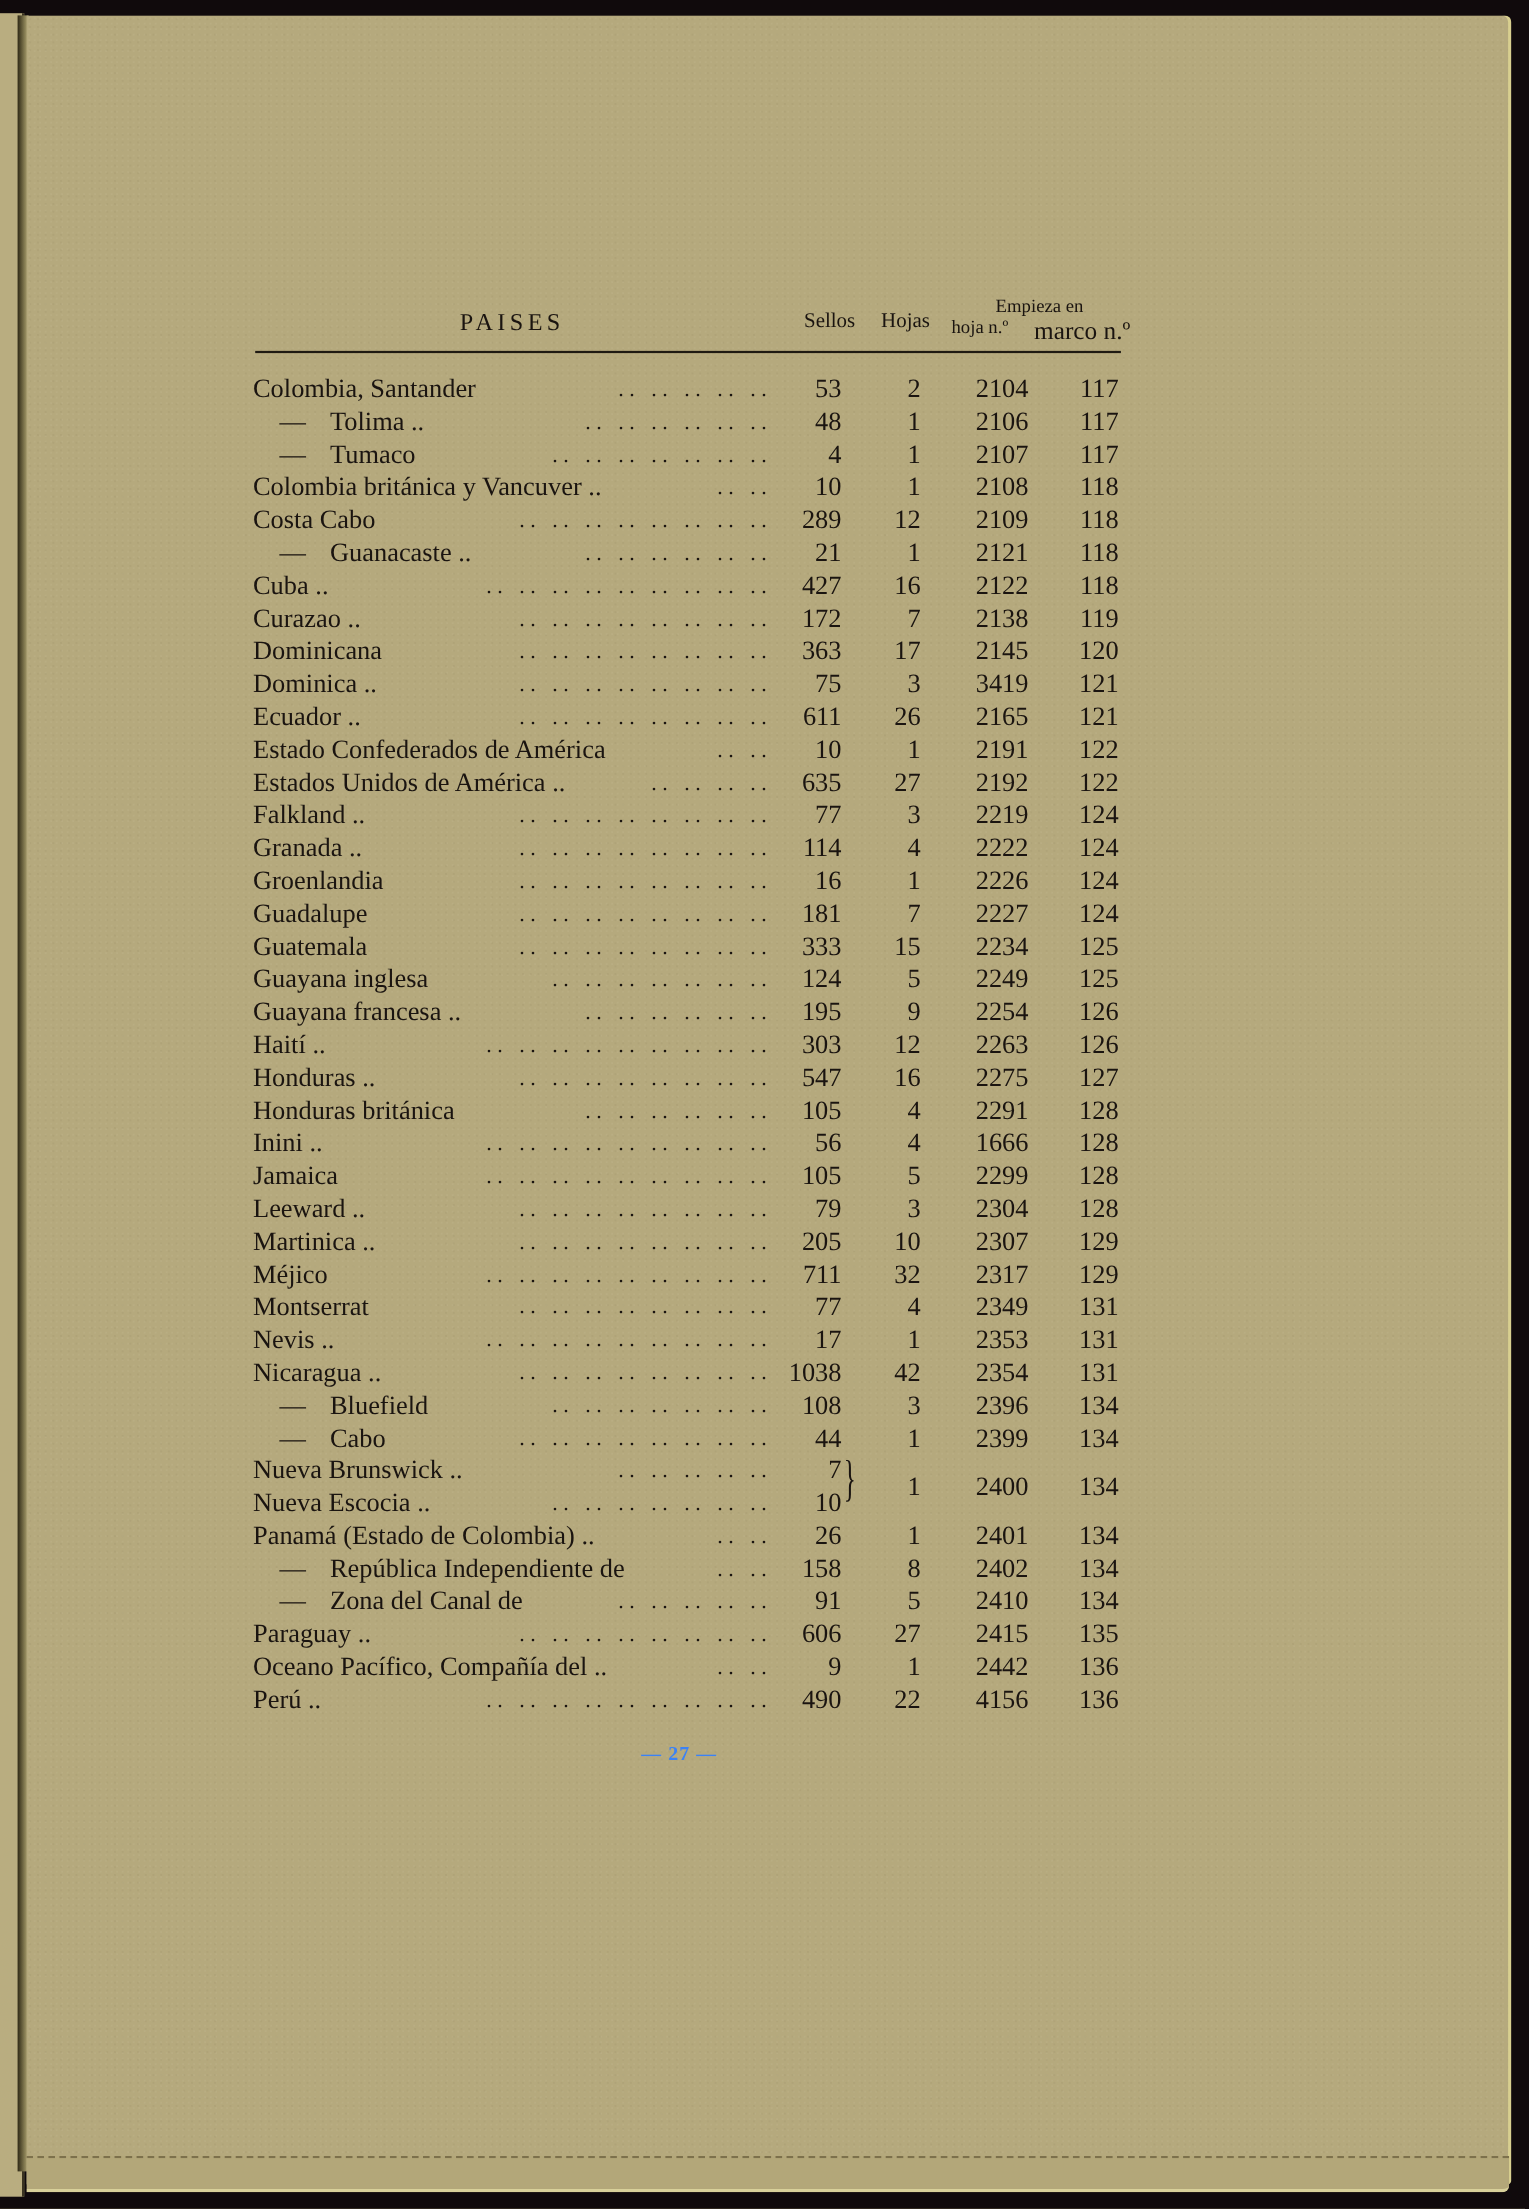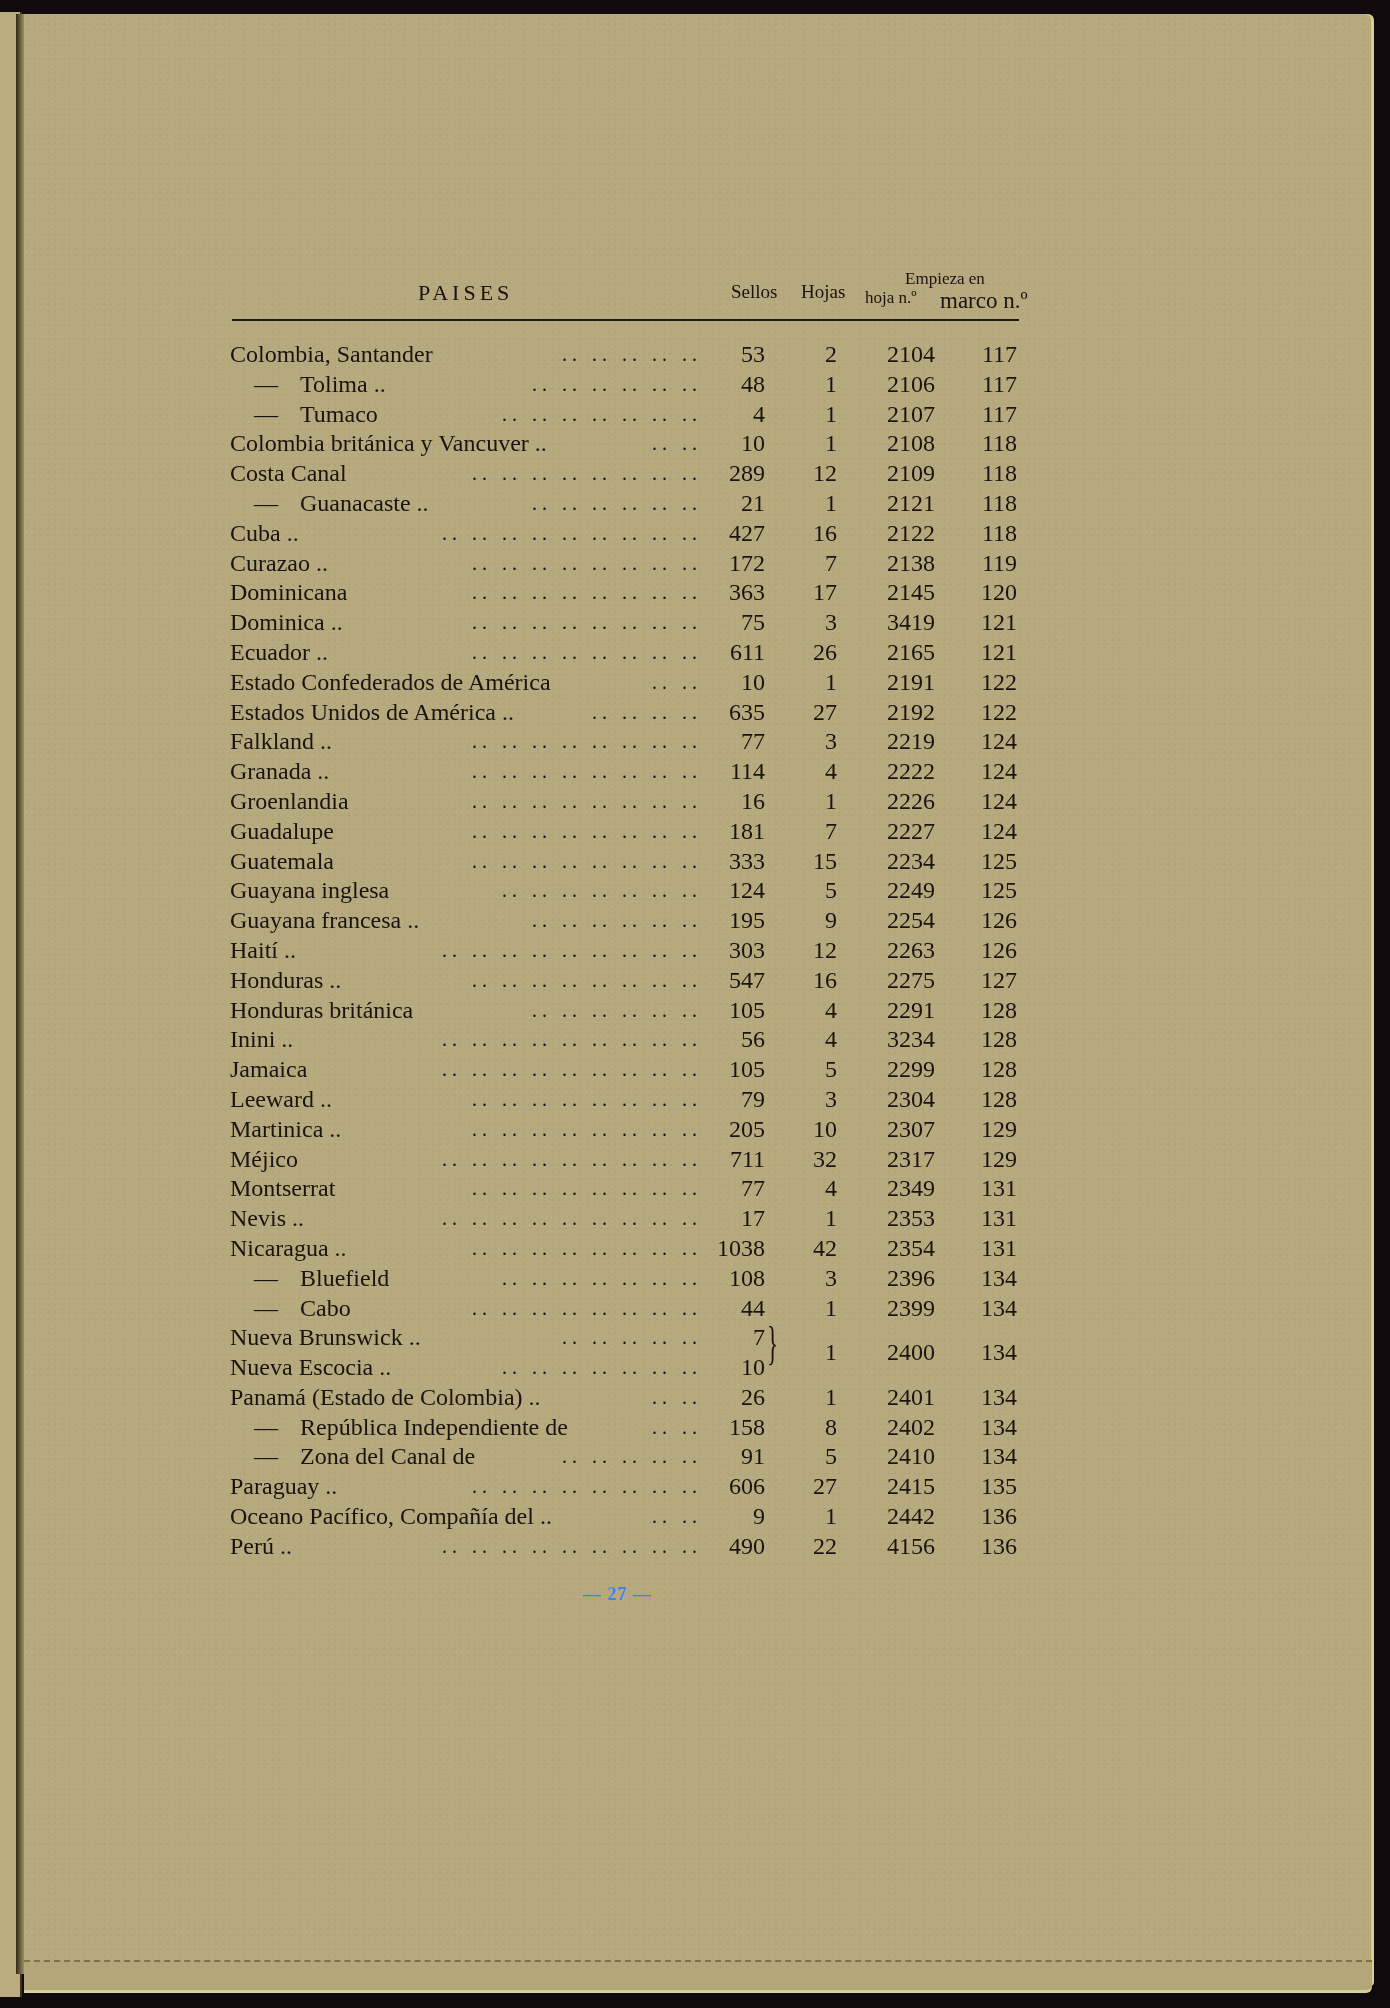--- a/index.html
+++ b/index.html
@@ -117,21 +117,21 @@
     </div>
     <div class="row">
       <span class="name">Colombia británica y Vancuver ..</span>
       <span class="dots">.. ..</span>
       <span class="num sellos">10</span>
       <span class="num hojas">1</span>
       <span class="num hoja">2108</span>
       <span class="num marco">118</span>
     </div>
     <div class="row">
-      <span class="name">Costa Canal</span>
+      <span class="name">Costa Cabo</span>
       <span class="dots">.. .. .. .. .. .. .. ..</span>
       <span class="num sellos">289</span>
       <span class="num hojas">12</span>
       <span class="num hoja">2109</span>
       <span class="num marco">118</span>
     </div>
     <div class="row sub">
       <span class="dash">—</span>
       <span class="name">Guanacaste ..</span>
       <span class="dots">.. .. .. .. .. ..</span>
@@ -274,21 +274,21 @@
       <span class="num sellos">105</span>
       <span class="num hojas">4</span>
       <span class="num hoja">2291</span>
       <span class="num marco">128</span>
     </div>
     <div class="row">
       <span class="name">Inini ..</span>
       <span class="dots">.. .. .. .. .. .. .. .. ..</span>
       <span class="num sellos">56</span>
       <span class="num hojas">4</span>
-      <span class="num hoja">3234</span>
+      <span class="num hoja">1666</span>
       <span class="num marco">128</span>
     </div>
     <div class="row">
       <span class="name">Jamaica</span>
       <span class="dots">.. .. .. .. .. .. .. .. ..</span>
       <span class="num sellos">105</span>
       <span class="num hojas">5</span>
       <span class="num hoja">2299</span>
       <span class="num marco">128</span>
     </div>

